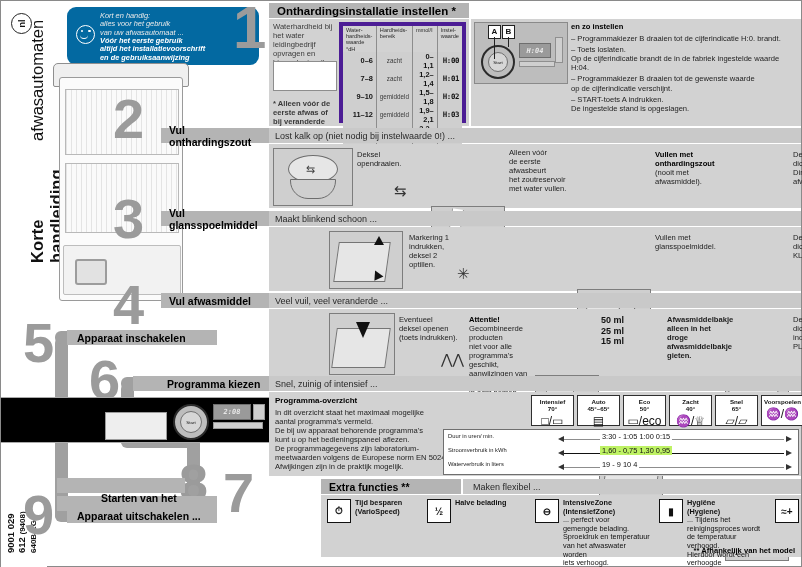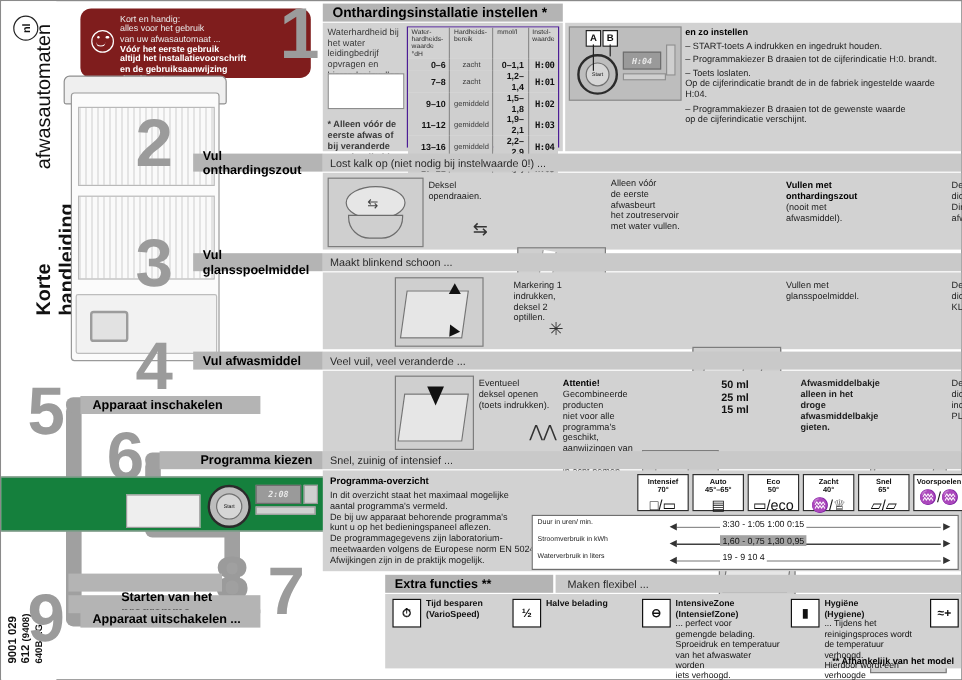--- a/index.html
+++ b/index.html
@@ -22,21 +22,21 @@
   #rail{left:0;top:0;width:46px;height:567px;background:#fff;}
   .vtitle{position:absolute;transform-origin:0 0;white-space:nowrap;}
   #t1{font-size:16.5px;font-weight:bold;letter-spacing:.1px;}
   #t2{font-size:16.5px;font-weight:normal;}
   #nlcircle{position:absolute;left:10px;top:12px;width:19px;height:19px;border-radius:50%;border:1.4px solid #222;
             display:flex;align-items:center;justify-content:center;font-size:9px;font-weight:bold;transform:rotate(-90deg);}
   #code{position:absolute;white-space:nowrap;font-size:9.5px;font-weight:bold;}
   #code .light{font-size:8px;}
 
   
-  #bubble{left:66px;top:6px;width:192px;height:58px;background:#7f1d1d;border-radius:9px;}
+  #bubble{left:66px;top:6px;width:192px;height:58px;background:#0369a1;border-radius:9px;font-style:italic;}
   #bubble .tail{position:absolute;left:36px;bottom:-9px;width:0;height:0;border-left:12px solid transparent;border-right:7px solid transparent;border-top:11px solid #adadad;}
   .smiley{position:absolute;left:9px;top:18px;width:17px;height:17px;border-radius:50%;border:1.6px solid #fff;}
   .smiley i{position:absolute;background:#fff;border-radius:50%;width:2.4px;height:2.4px;top:4px;}
   .smiley i.l{left:3.5px} .smiley i.r{right:3.5px}
   .smiley u{position:absolute;left:3px;top:6.5px;width:8.4px;height:5px;border-bottom:1.6px solid #fff;border-radius:0 0 9px 9px;}
   #bubble .b1{position:absolute;left:33px;top:5px;font-size:7.4px;line-height:8.4px;color:#e9e9e9;}
   #bubble .b2{position:absolute;left:33px;top:30px;font-size:7.4px;line-height:8.4px;color:#fff;font-weight:bold;}
 
   
   #dw{left:52px;top:62px;width:140px;height:255px;}
@@ -177,39 +177,39 @@
   <div class="abs band" style="left:132px;top:375px;width:136px;height:15px;">
     <span class="bt" style="padding-left: 34px; white-space: pre-line;">Programma kiezen</span>
     </div>
   <div class="abs band" style="left:56px;top:495px;width:160px;height:15px;">
     <span class="bt" style="padding-left: 44px; white-space: pre-line;">Starten van het programma ...</span>
     </div>
   <div class="abs band" style="left:66px;top:507px;width:150px;height:15px;">
     <span class="bt" style="padding-left: 10px; white-space: pre-line;">Apparaat uitschakelen ...</span>
     </div>
 
-  <div class="abs ctrlpanel" style="left:0px;top:396px;width:270px;height:44px;background:#15803d;border:none;border-top:1px solid #aaa;border-bottom:1px solid #aaa;">
+  <div class="abs ctrlpanel" style="left:0px;top:396px;width:270px;height:44px;background:#000000;border:none;border-top:1px solid #aaa;border-bottom:1px solid #aaa;">
     <div style="position:absolute;left:104px;top:14px;width:60px;height:26px;border:1px solid #9b9b9b;background:#eee;"></div>
     <div class="dial" style="left:172px;top:6px;width:32px;height:32px;">
         <span>Start</span>
       </div>
     <div class="lcdbox" style="left:212px;top:6px;width:36px;height:14px;font-size:7px;">2:08</div>
     <div style="position:absolute;left:212px;top:24px;width:48px;height:5px;background:#d0d0d0;border:1px solid #9a9a9a;"></div>
     <div style="position:absolute;left:252px;top:6px;width:10px;height:14px;background:#cfcfcf;border:1px solid #9a9a9a;"></div>
   </div>
 
   <div class="abs band" style="left:268px;top:2px;width:200px;height:15px;font-size:11.5px;">
     <span class="bt" style="white-space: pre-line;">Onthardingsinstallatie instellen *</span>
     </div>
 
   <div class="abs panel" style="left:268px;top:18px;width:200px;height:107px;">
     <div class="txt" style="position: absolute; left: 4px; top: 3px; width: 62px; color: rgb(58, 58, 58); white-space: pre-line;">Waterhardheid bij het water leidingbedrijf opvragen en hieronder invullen ...</div>
     <div style="position:absolute;left:4px;top:42px;width:62px;height:28px;background:#fff;border:1px solid #8d8d8d;"></div>
     <div class="txt" style="position: absolute; left: 4px; top: 80px; width: 64px; color: rgb(58, 58, 58); white-space: pre-line; font-weight: bold;">* Alleen vóór de eerste afwas of bij veranderde waterhardheid.</div>
-    <div style="position:absolute;left:70px;top:3px;right:3px;bottom:3px;background:#e5e5e5;border:1px solid #4c1d95;">
+    <div style="position:absolute;left:70px;top:3px;right:3px;bottom:3px;background:#0ea5e9;border:4px solid #4c1d95;">
       <table class="tbl" id="hardness-table" style="width:100%;">
           <tbody>
             <tr class="thead">
               <td>Water-<br>hardheids-<br>waarde °dH</td>
               <td>Hardheids-<br>bereik</td>
               <td>mmol/l</td>
               <td>Instel-<br>waarde</td>
             </tr>
             <tr class="hrow">
               <td>0–6</td>
@@ -274,26 +274,27 @@
       <div style="position:absolute;left:80px;top:14px;width:6px;height:24px;background:#cfcfcf;border:1px solid #8f8f8f;"></div>
     </div>
     <div class="abtag" style="left: 17px; top: 6px; white-space: pre-line;">A</div>
     <div class="abtag" style="left: 31px; top: 6px; white-space: pre-line;">B</div>
     <div style="position:absolute;left:23px;top:18px;width:1px;height:22px;background:#222;"></div>
     <div style="position:absolute;left:37px;top:18px;width:1px;height:10px;background:#222;"></div>
 
     <div style="position:absolute;left:100px;top:3px;right:4px;">
       <div class="txtb" style="margin-bottom: 3px; white-space: pre-line;">en zo instellen</div>
       <div id="instr-list">
-          <div class="txt" style="white-space: pre-line; margin-bottom: 2px;">– START-toets A indrukken en ingedrukt houden.</div>
           <div class="txt" style="white-space: pre-line; margin-bottom: 2px;">– Programmakiezer B draaien tot de cijferindicatie H:0. brandt.</div>
           <div class="txt" style="white-space: pre-line; margin-bottom: 2px;">– Toets loslaten.
    Op de cijferindicatie brandt de in de fabriek ingestelde waarde H:04.</div>
           <div class="txt" style="white-space: pre-line; margin-bottom: 2px;">– Programmakiezer B draaien tot de gewenste waarde
    op de cijferindicatie verschijnt.</div>
+          <div class="txt" style="white-space: pre-line; margin-bottom: 2px;">– START-toets A indrukken.
+   De ingestelde stand is opgeslagen.</div>
         </div>
     </div>
   </div>
 
   <div class="abs subtle" style="left:268px;top:127px;width:532px;height:15px;">
     <span class="bt" style="white-space: pre-line;">Lost kalk op (niet nodig bij instelwaarde 0!) ...</span>
     </div>
   <div class="abs panel" style="left:268px;top:143px;width:532px;height:64px;">
     <div class="img abs" style="left:4px;top:4px;width:78px;height:56px;">
       <div style="position:absolute;left:14px;top:6px;width:48px;height:26px;border:1.5px solid #6d6d6d;border-radius:50%;background:#e6e6e6;"></div>
@@ -338,21 +339,21 @@
 
   <div class="abs subtle" style="left:268px;top:210px;width:532px;height:15px;">
     <span class="bt" style="white-space: pre-line;">Maakt blinkend schoon ...</span>
     </div>
   <div class="abs panel" style="left:268px;top:226px;width:532px;height:64px;">
     <div class="img abs" style="left:60px;top:4px;width:72px;height:56px;">
       <div style="position:absolute;left:6px;top:10px;width:50px;height:38px;border:1.4px solid #757575;background:#e6e6e6;transform:skewX(-8deg);"></div>
       <div style="position:absolute;left:44px;top:4px;width:0;height:0;border-left:5px solid transparent;border-right:5px solid transparent;border-bottom:9px solid #111;"></div>
       <div style="position:absolute;left:42px;top:38px;width:0;height:0;border-left:5px solid transparent;border-right:5px solid transparent;border-bottom:9px solid #111;transform:rotate(-25deg);"></div>
     </div>
-    <div class="txt abs" style="left: 140px; top: 6px; width: 64px; white-space: pre-line; margin-left: 19px;">Markering 1
+    <div class="txt abs" style="left: 140px; top: 6px; width: 64px; white-space: pre-line;">Markering 1
 indrukken,
 deksel 2
 optillen.</div>
     <div class="abs" style="left:188px;top:38px;font-size:15px;color:#333;">✳</div>
 
     <div class="img abs" style="left:308px;top:4px;width:72px;height:56px;">
       <div style="position:absolute;left:6px;top:16px;width:44px;height:34px;border:1.4px solid #757575;background:#e6e6e6;transform:skewX(-8deg);"></div>
       <div style="position:absolute;left:40px;top:6px;width:14px;height:34px;border:1.2px solid #6a6a6a;background:#d4d4d4;border-radius:2px;transform:rotate(10deg);"></div>
     </div>
     <div class="txt abs" style="left: 386px; top: 6px; width: 66px; white-space: pre-line;">Vullen met
@@ -471,21 +472,21 @@
             <span class="arrw thin" style="left:116px;right:10px;top:7px;"></span>
             <span class="ahead" style="left:110px;top:4px;border-right:6px solid #333;"></span>
             <span class="ahead" style="right:2px;top:4px;border-left:6px solid #333;"></span>
             <span class="val" style="left:152px;top:0px;background:#fff;padding:0 2px;">3:30 - 1:05 1:00 0:15</span>
           </div>
           <div class="barline">
             <span class="lbl">Stroomverbruik in kWh</span>
             <span class="arrw" style="left:116px;right:10px;top:7px;"></span>
             <span class="ahead" style="left:110px;top:4px;border-right:6px solid #333;"></span>
             <span class="ahead" style="right:2px;top:4px;border-left:6px solid #333;"></span>
-            <span class="val" style="left:152px;top:0px;background:#a3a3a3;padding:0 2px;">1,60 - 0,75 1,30 0,95</span>
+            <span class="val" style="left:152px;top:0px;background:#bef264;padding:0 2px;">1,60 - 0,75 1,30 0,95</span>
           </div>
           <div class="barline">
             <span class="lbl">Waterverbruik in liters</span>
             <span class="arrw thin" style="left:116px;right:10px;top:7px;"></span>
             <span class="ahead" style="left:110px;top:4px;border-right:6px solid #333;"></span>
             <span class="ahead" style="right:2px;top:4px;border-left:6px solid #333;"></span>
             <span class="val" style="left:152px;top:0px;background:#fff;padding:0 2px;">19 - 9 10 4</span>
           </div>
         </div>
     </div>

